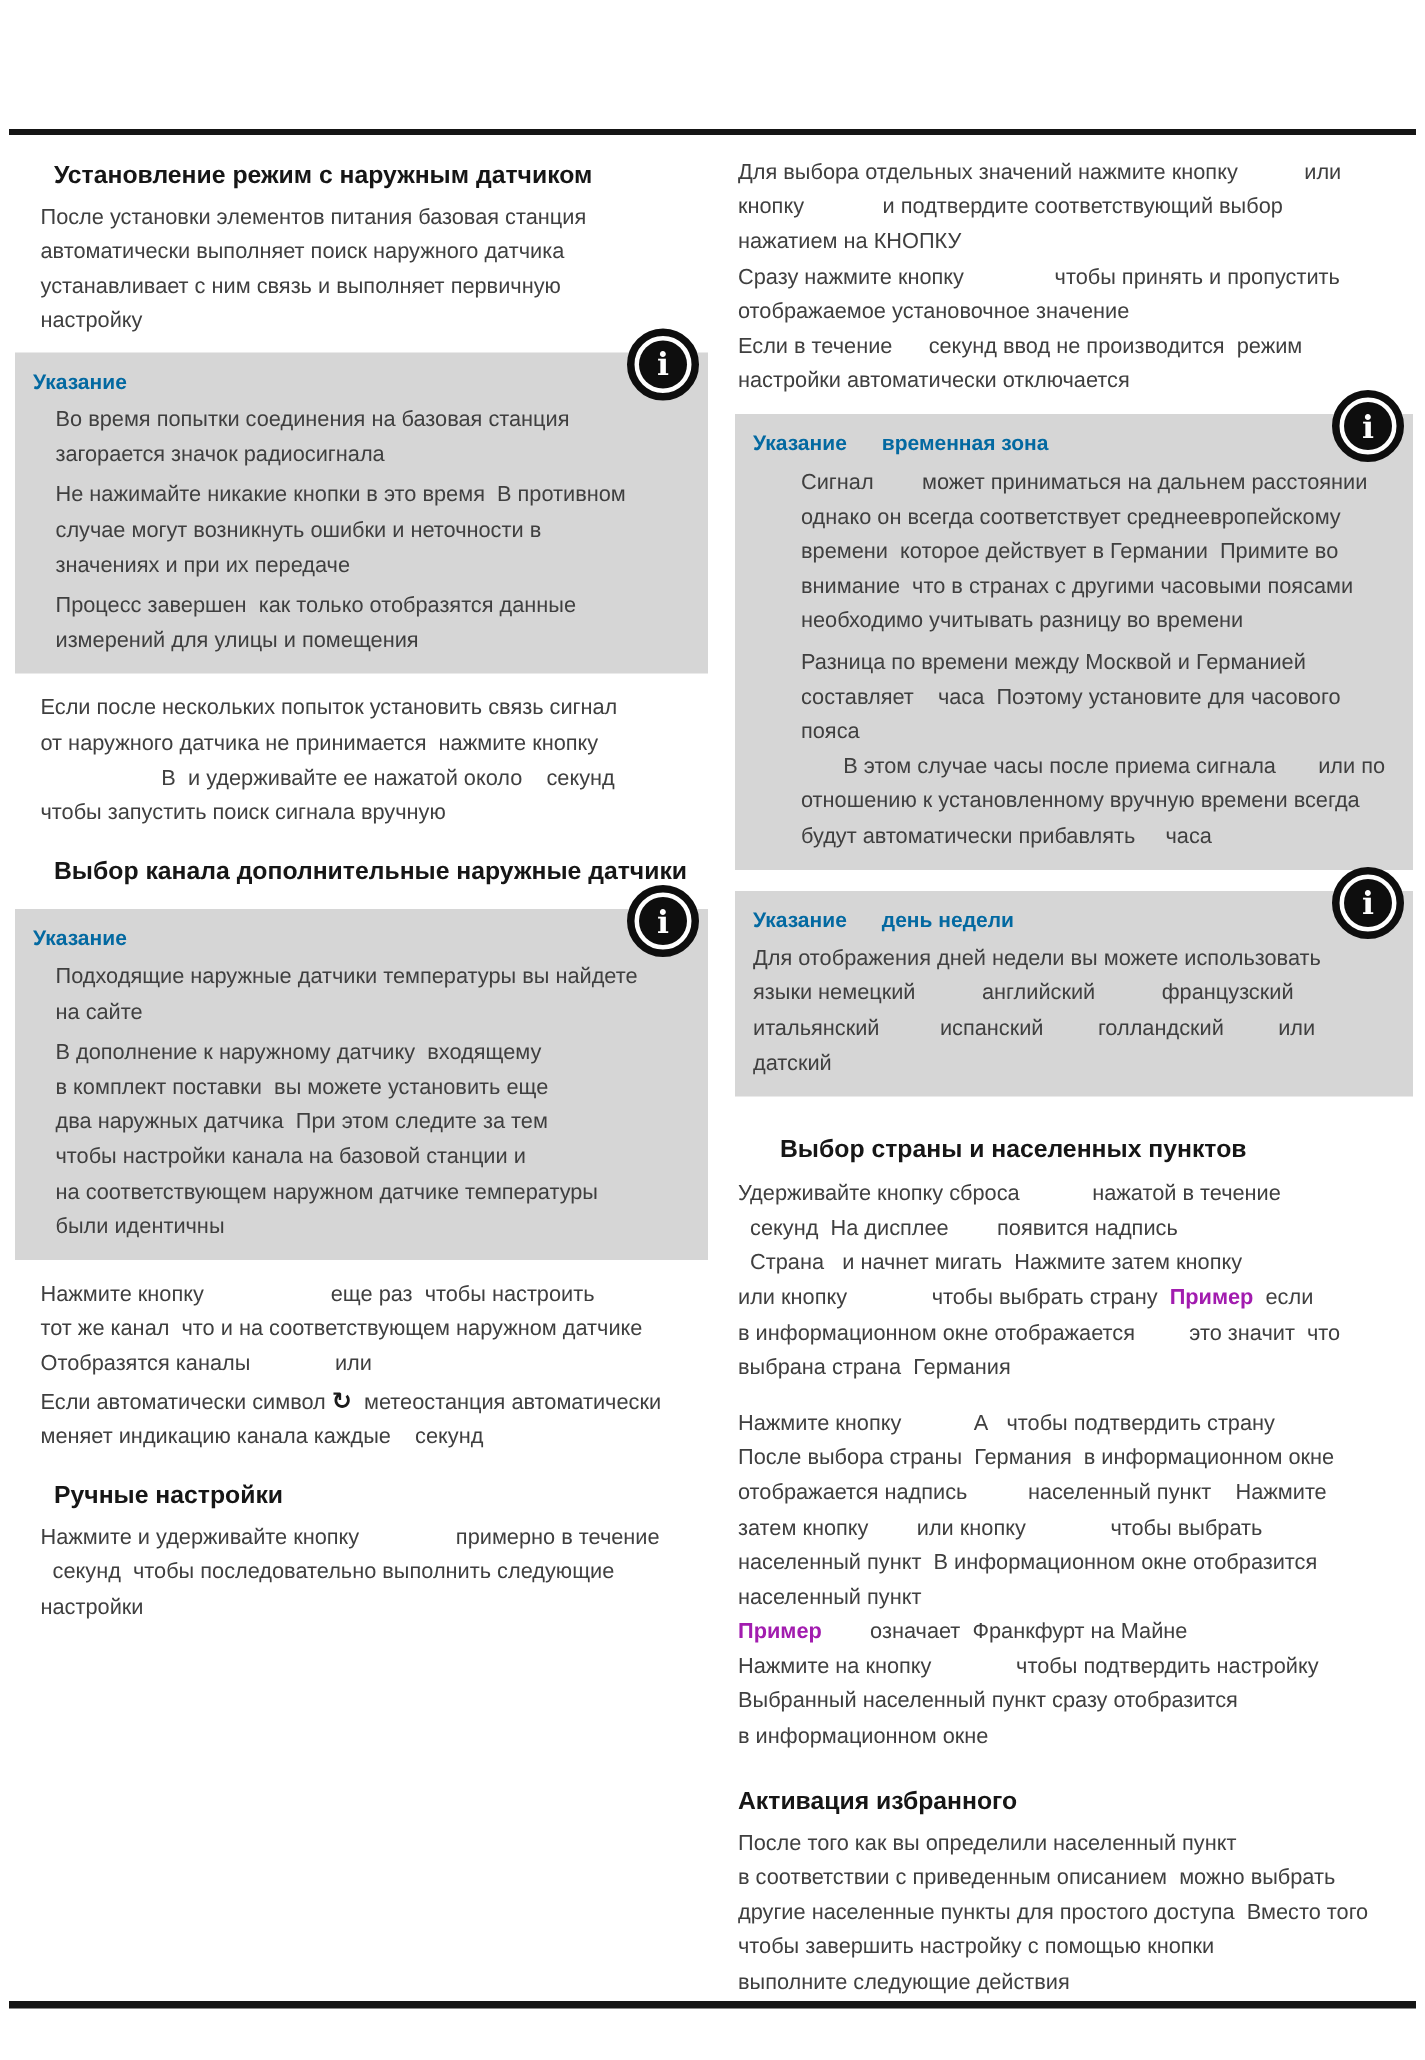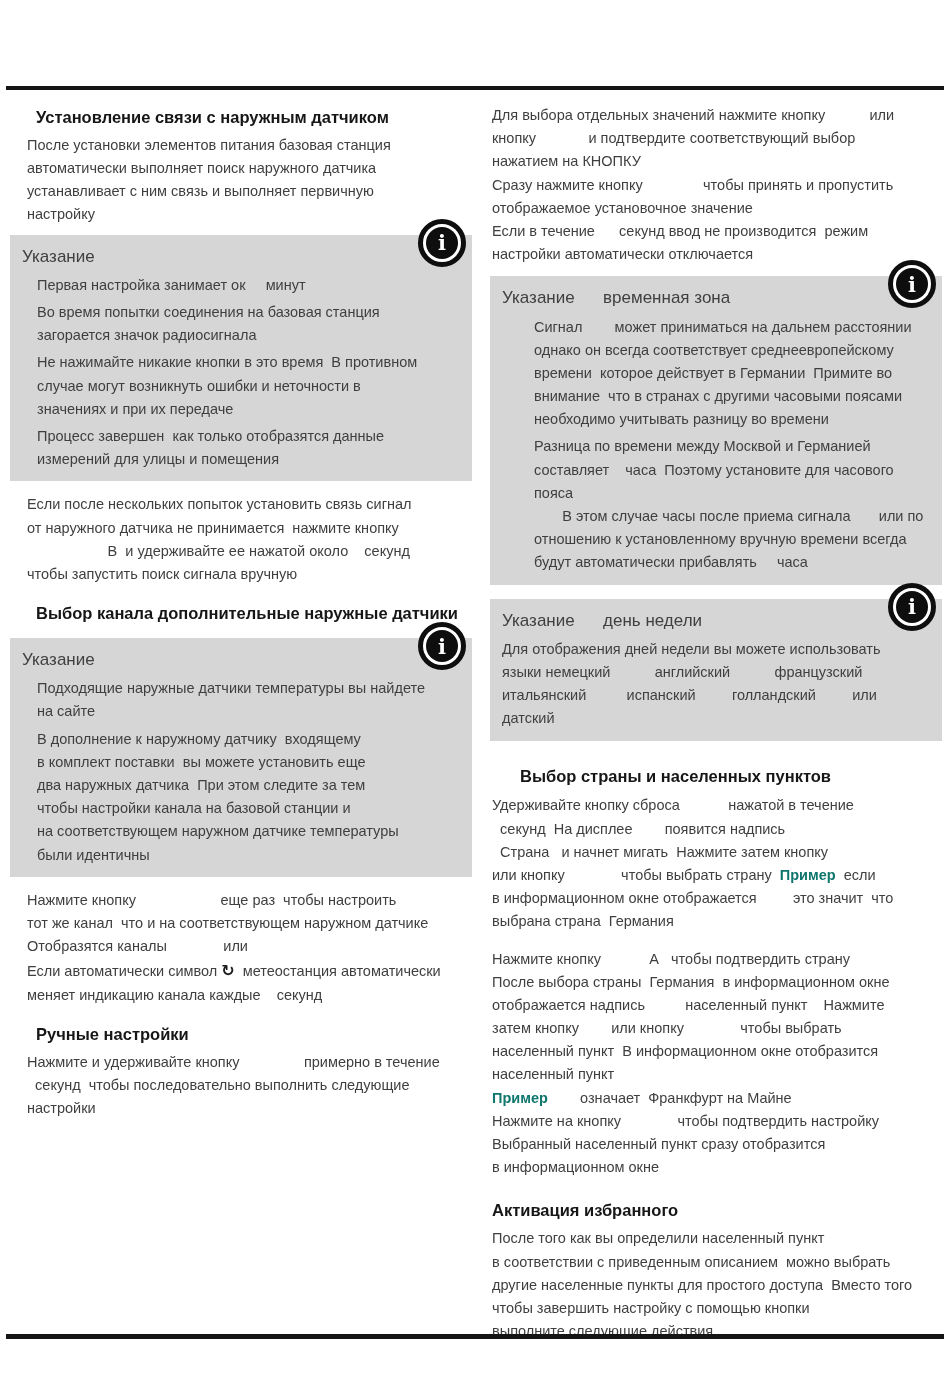--- a/index.html
+++ b/index.html
@@ -13,57 +13,56 @@
   .col-left  { left:10px;  width:462px; }
   .col-right { left:490px; width:452px; }
   p, h2 { margin:0; }
   .body-text { white-space:pre-wrap; margin-left:17px; }
   .col-right .body-text { margin-left:2px; }
   .heading { font-weight:bold; color:#161616; font-size:16.5px; line-height:1.45;
              white-space:pre-wrap; margin-left:26px; }
   .col-right .heading.indented { margin-left:30px; }
   .col-right .heading.flush { margin-left:2px; }
   .note-box { position:relative; background:#d6d6d6; padding:6px 14px 10px 12px; }
-  .note-title { font-weight:normal; color:#404040; font-size:17px; white-space:pre-wrap; margin-top:2px; }
+  .note-title { font-weight:bold; color:#0369a1; font-size:14px; white-space:pre-wrap; margin-top:2px; }
   .note-item { white-space:pre-wrap; margin:4px 0 0 15px; }
   .col-right .note-item { margin-left:32px; }
   .note-body { white-space:pre-wrap; margin-top:4px; }
   .info-badge { position:absolute; top:-16px; right:6px; width:38px; height:38px;
                 border:5px solid #0e0e0e; border-radius:50%; background:#ffffff;
                 display:flex; align-items:center; justify-content:center; }
   .info-badge-inner { width:32px; height:32px; border-radius:50%; background:#0e0e0e;
                       color:#ffffff; display:flex; align-items:center; justify-content:center;
                       font-weight:bold; font-size:21px; line-height:1;
                       font-family:"DejaVu Serif",serif; }
   .cycle { font-weight:bold; color:#1b1b1b; font-size:16px; }
-  b { color:#0f766e; }
+  b { color:#a21caf; }
   .list { margin-left:37px; }
   .mt4{margin-top:4px}.mt6{margin-top:6px}.mt8{margin-top:8px}.mt10{margin-top:10px}
   .mt12{margin-top:12px}.mt14{margin-top:14px}.mt16{margin-top:16px}.mt20{margin-top:20px}
   .mt24{margin-top:24px}
 </style>
 </head>
 <body>
 
 <div class="page">
   <div class="rule top"></div>
 
   <div class="col col-left">
-    <h2 class="heading mt6">Установление связи с наружным датчиком</h2>
+    <h2 class="heading mt6">Установление режим с наружным датчиком</h2>
     <p class="body-text mt4">После установки элементов питания базовая станция
 автоматически выполняет поиск наружного датчика
 устанавливает с ним связь и выполняет первичную
 настройку</p>
 
     <div class="note-box mt8">
       <div class="info-badge">
         <div class="info-badge-inner">i</div>
       </div>
       <div class="note-title">Указание</div>
-      <p class="note-item">Первая настройка занимает ок     минут</p>
       <p class="note-item">Во время попытки соединения на базовая станция
 загорается значок радиосигнала</p>
       <p class="note-item">Не нажимайте никакие кнопки в это время  В противном
 случае могут возникнуть ошибки и неточности в
 значениях и при их передаче</p>
       <p class="note-item">Процесс завершен  как только отобразятся данные
 измерений для улицы и помещения</p>
     </div>
 
     <p class="body-text mt12">Если после нескольких попыток установить связь сигнал

